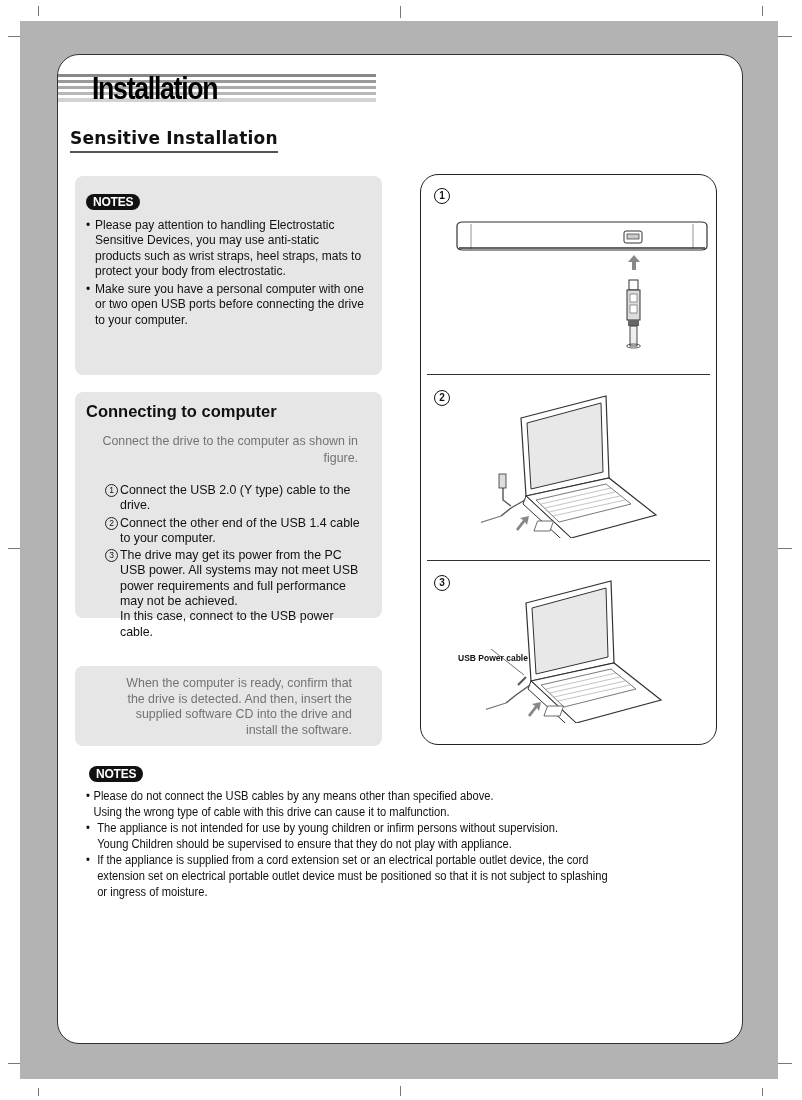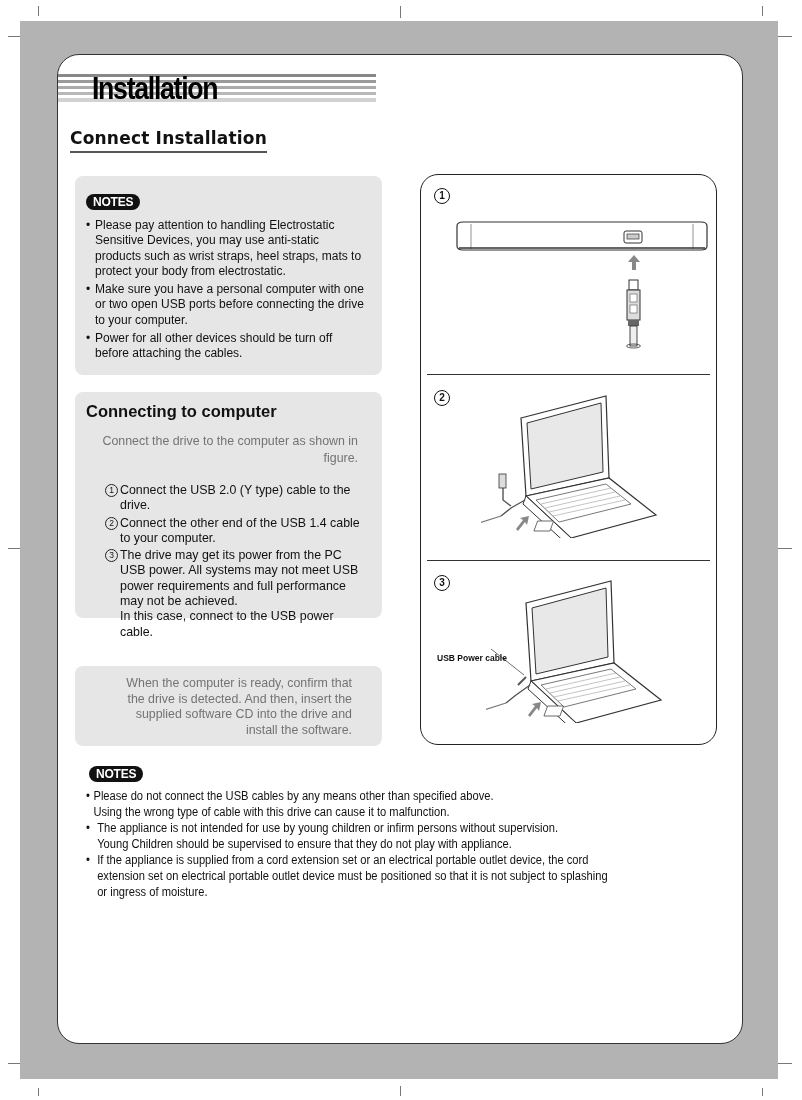--- a/index.html
+++ b/index.html
@@ -99,28 +99,27 @@
 
 <div class="title-band">
   <div class="stripe" style="top:0;height:3px;background:#888;"></div>
   <div class="stripe" style="top:6px;height:3px;background:#9a9a9a;"></div>
   <div class="stripe" style="top:12px;height:3px;background:#aaa;"></div>
   <div class="stripe" style="top:18px;height:3px;background:#b8b8b8;"></div>
   <div class="stripe" style="top:24px;height:4px;background:#d2d2d2;"></div>
   <div class="title-text">Installation</div>
 </div>
 
-<div class="subtitle">Connect Installation</div>
+<div class="subtitle">Sensitive Installation</div>
 
 <div class="box" style="left:75px;top:176px;width:307px;height:199px;padding:16px 14px 0 11px;">
   <span class="notes-badge">NOTES</span>
   <ul class="bullets" style="margin-top:8px;">
     <li>Please pay attention to handling Electrostatic Sensitive Devices, you may use anti-static products such as wrist straps, heel straps, mats to protect your body from electrostatic.</li>
     <li>Make sure you have a personal computer with one or two open USB ports before connecting the drive to your computer.</li>
-    <li>Power for all other devices should be turn off before attaching the cables.</li>
   </ul>
 </div>
 
 <div class="box" style="left:75px;top:392px;width:307px;height:226px;padding:10px 14px 0 11px;">
   <h2 class="section-heading">Connecting to computer</h2>
   <p class="para" style="margin-top:12px;padding-right:10px;">Connect the drive to the computer as shown in figure.</p>
   <ol class="steps" style="margin-top:17px;margin-left:19px;">
     <li>
       <span class="num">1</span>
       <span>Connect the USB 2.0 (Y type) cable to the drive.</span>
@@ -197,21 +196,21 @@
       <line x1="68" y1="124" x2="139" y2="108"></line>
       <line x1="72" y1="128" x2="144" y2="112"></line>
     </g>
     <rect x="110" y="133" width="16" height="10" fill="#fff" stroke="#555" stroke-width="0.8" transform="skewX(-20)"></rect>
     <line x1="5" y1="76" x2="38" y2="102" stroke="#333" stroke-width="0.7"></line>
     <path d="M44 112 L30 122 L20 130" fill="none" stroke="#555" stroke-width="1.4"></path>
     <path d="M40 104 L32 112" fill="none" stroke="#555" stroke-width="2"></path>
     <path d="M20 130 L-5 138" fill="none" stroke="#777" stroke-width="1.2"></path>
     <path d="M42 142 L49 133 L46 131 L55 129 L53 138 L51 135 L44 144 Z" fill="#888"></path>
   </svg>
-  <div class="cable-label" style="left:16px;top:478px;">USB Power cable</div>
+  <div class="cable-label" style="left:37px;top:478px;">USB Power cable</div>
 </div>
 
 <span class="notes-badge" style="position:absolute;left:89px;top:766px;">NOTES</span>
 <div class="bottom-notes" style="top:788px;">
   <div class="bl">
     <span class="dot">•</span>
     <span class="txt">Please do not connect the USB cables by any means other than specified above.</span>
     <span class="txt">Using the wrong type of cable with this drive can cause it to malfunction.</span>
   </div>
   <div class="bl w">

